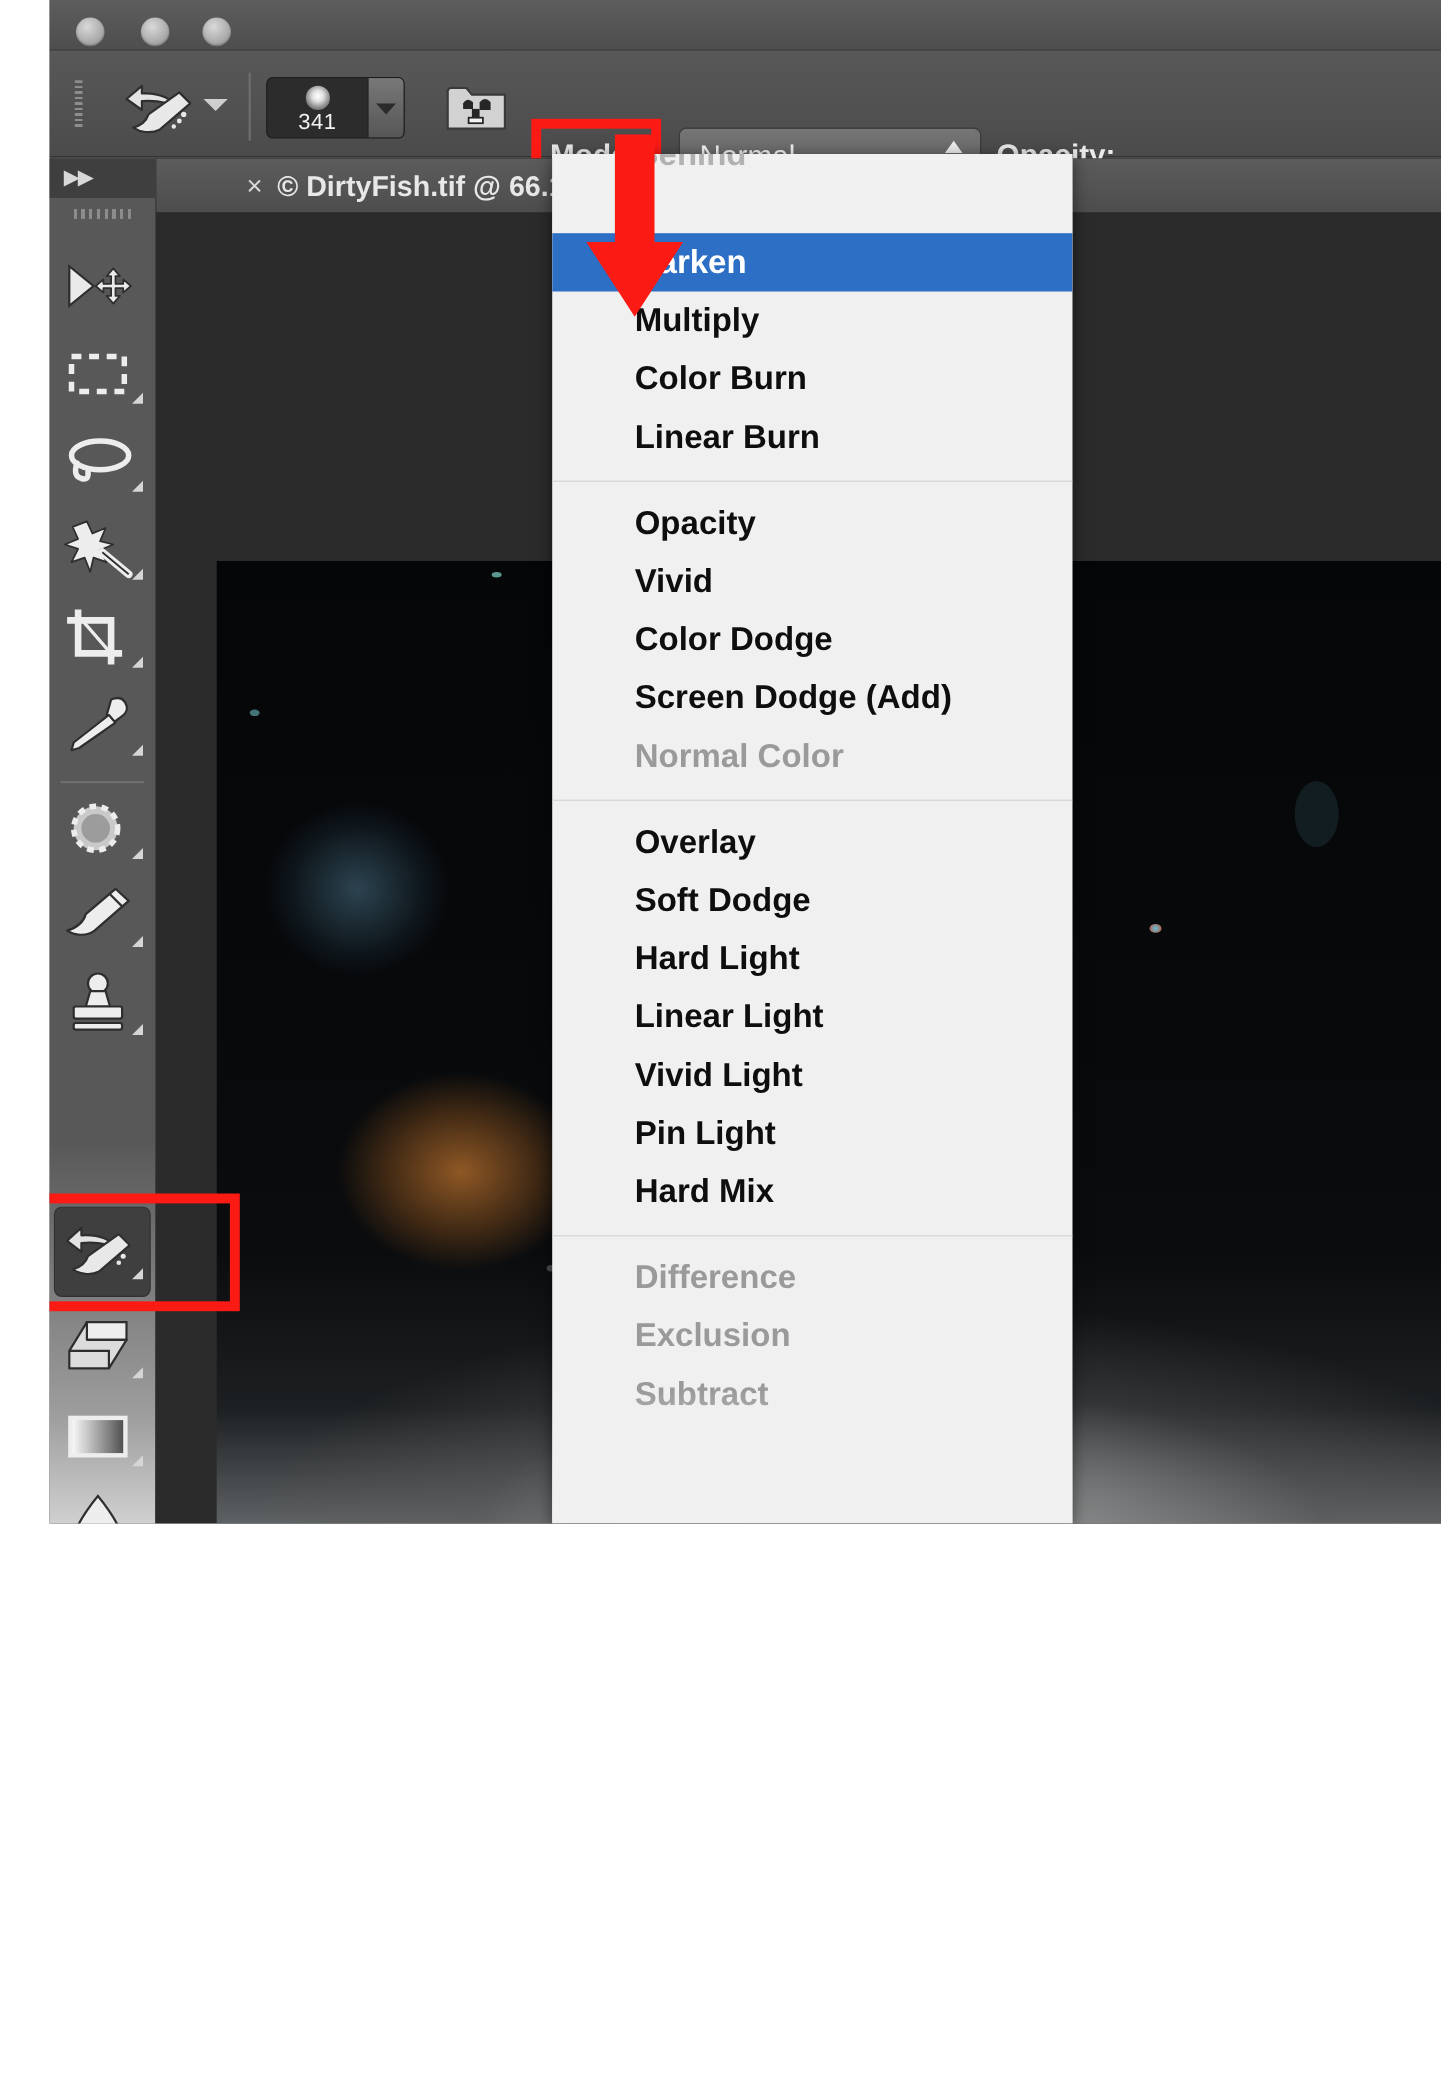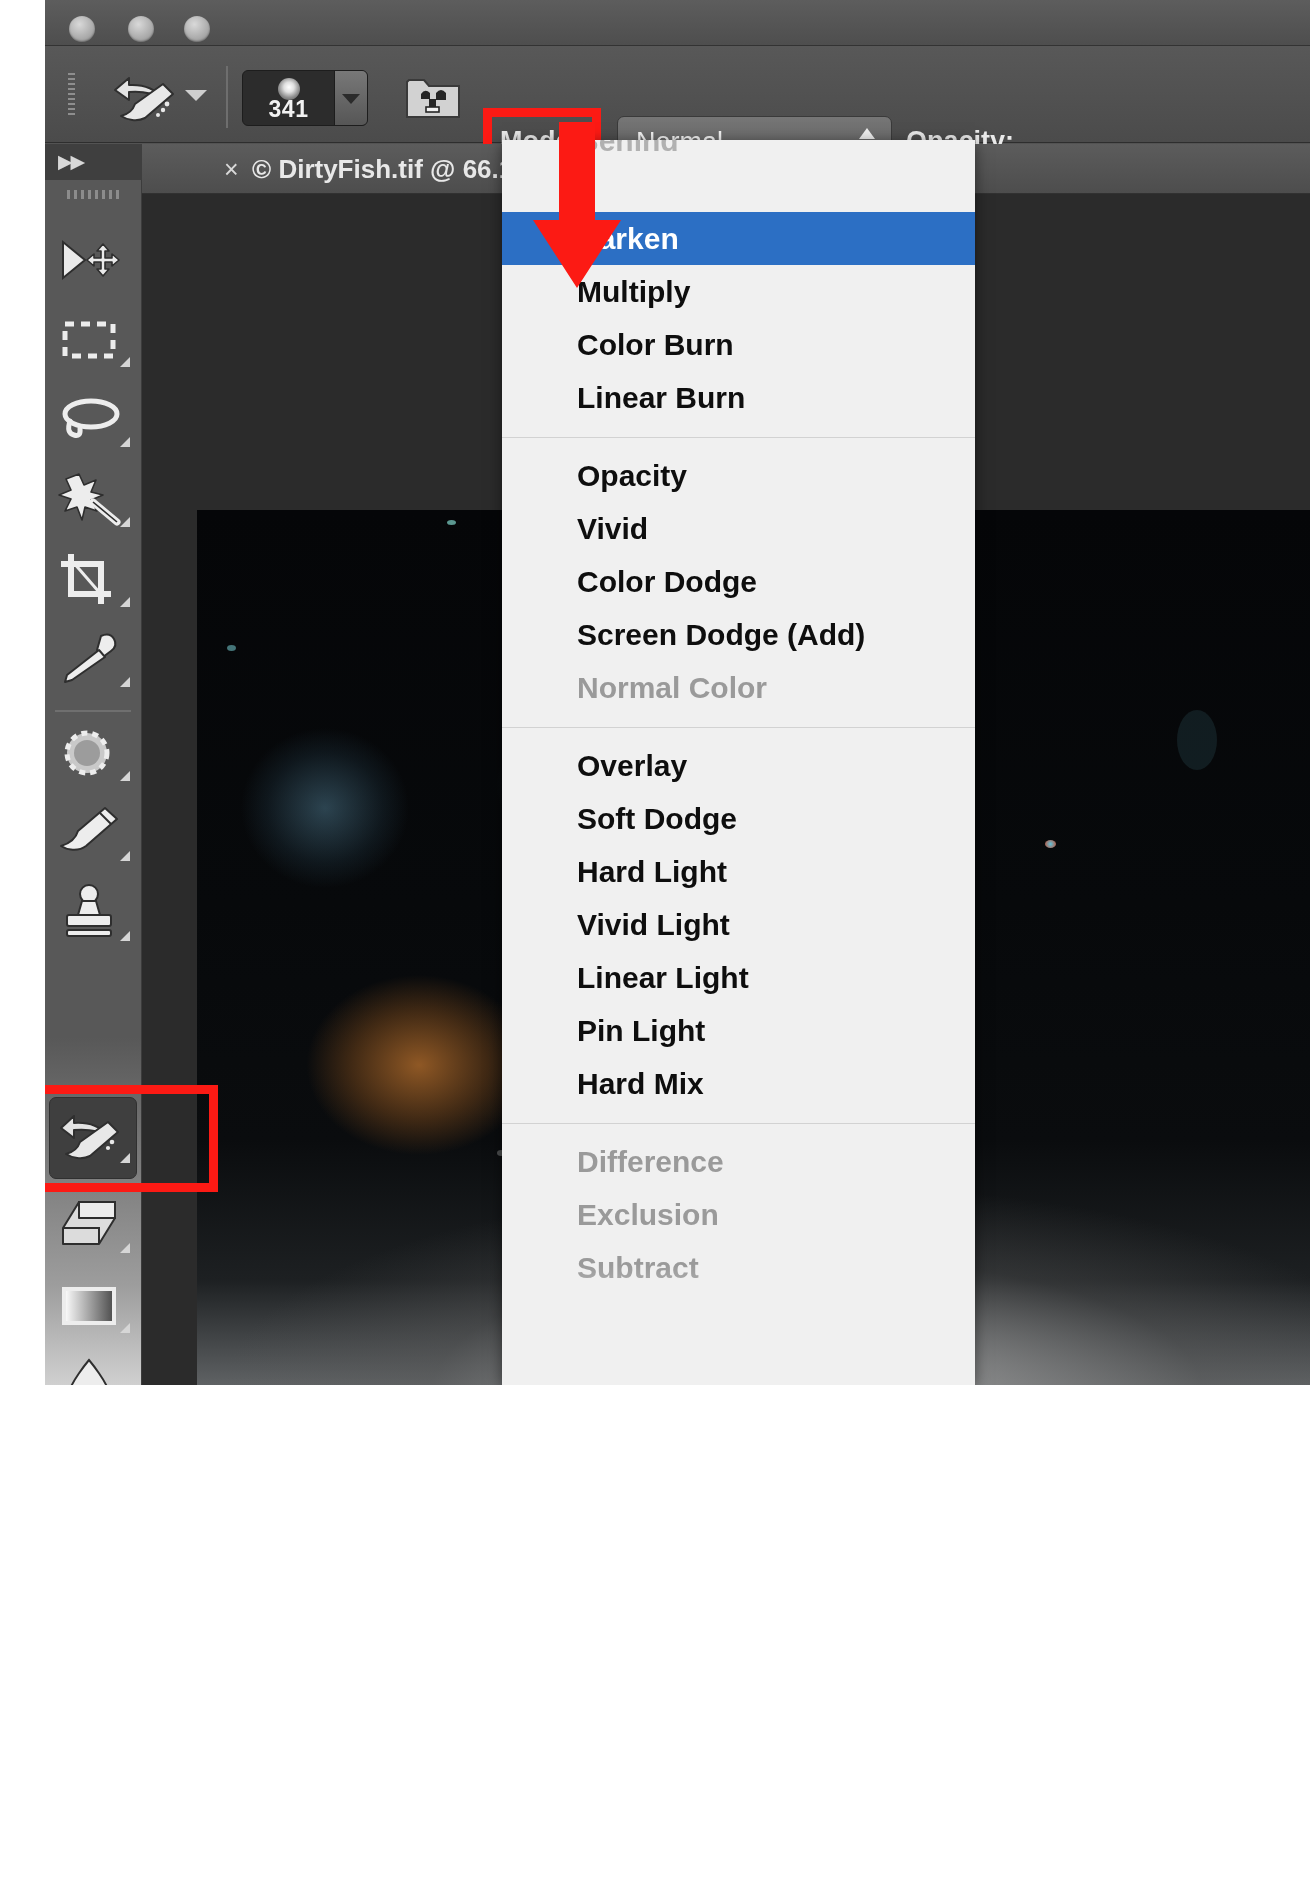--- a/index.html
+++ b/index.html
@@ -60,21 +60,21 @@
   #brush-thumb{
     position:relative; flex:1 1 auto;
   }
   #brush-dot{
     position:absolute; left:50%; top:7px; transform:translateX(-50%);
     width:22px;height:22px;border-radius:50%;
     background:radial-gradient(circle at 50% 42%,#ffffff 0%,#e0e0e0 30%,#8d8d8d 62%,#4a4a4a 100%);
   }
   #brush-size-value{
     position:absolute; left:0; right:0; bottom:2px; text-align:center;
-    color:#f2f2f2; font-size:23px; font-weight:bold; letter-spacing:.5px;
+    color:#f2f2f2; font-size:20px; font-weight:normal; letter-spacing:.5px;
   }
   #brush-preset-arrow{
     width:33px; background:linear-gradient(#787878,#565656);
     border-left:1px solid #1d1d1d; border-radius:0 5px 5px 0;
     position:relative;
   }
   #brush-preset-arrow .caret{
     position:absolute; left:50%; top:50%; transform:translate(-50%,-40%);
     width:0;height:0;border-left:9px solid transparent;border-right:9px solid transparent;
     border-top:10px solid #2b2b2b;
@@ -485,22 +485,22 @@
         <div class="menu-sep"></div>
         <div class="menu-item">Opacity</div>
         <div class="menu-item">Vivid</div>
         <div class="menu-item">Color Dodge</div>
         <div class="menu-item">Screen Dodge (Add)</div>
         <div class="menu-item disabled">Normal Color</div>
         <div class="menu-sep"></div>
         <div class="menu-item">Overlay</div>
         <div class="menu-item">Soft Dodge</div>
         <div class="menu-item">Hard Light</div>
+        <div class="menu-item">Linear Light</div>
         <div class="menu-item">Vivid Light</div>
-        <div class="menu-item">Linear Light</div>
         <div class="menu-item">Pin Light</div>
         <div class="menu-item">Hard Mix</div>
         <div class="menu-sep"></div>
         <div class="menu-item disabled">Difference</div>
         <div class="menu-item disabled">Exclusion</div>
         <div class="menu-item disabled">Subtract</div>
       </div>
     <div id="blend-menu-fade"></div>
   </div>
 

